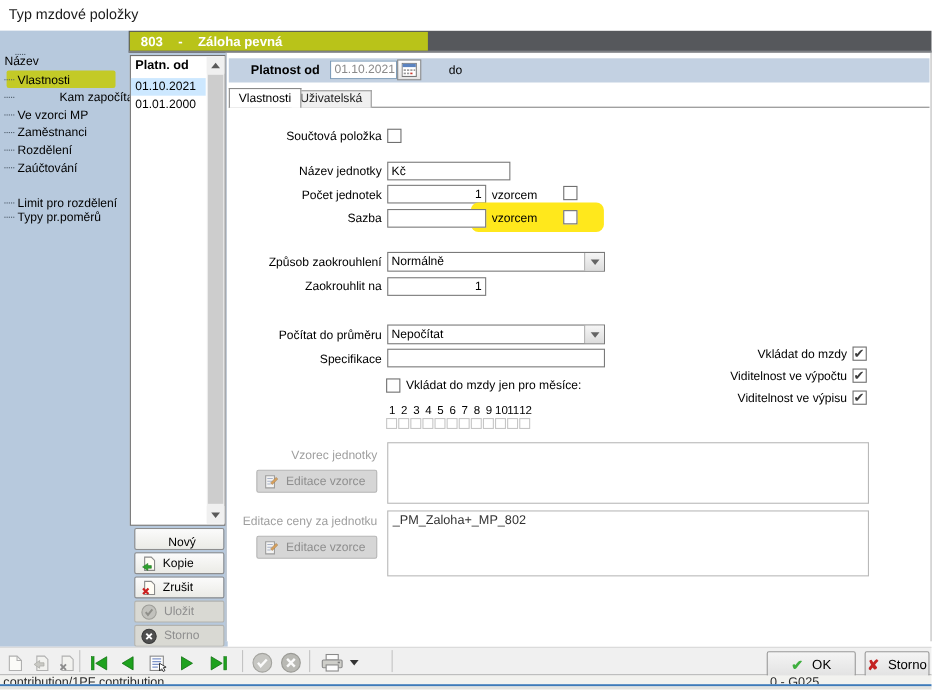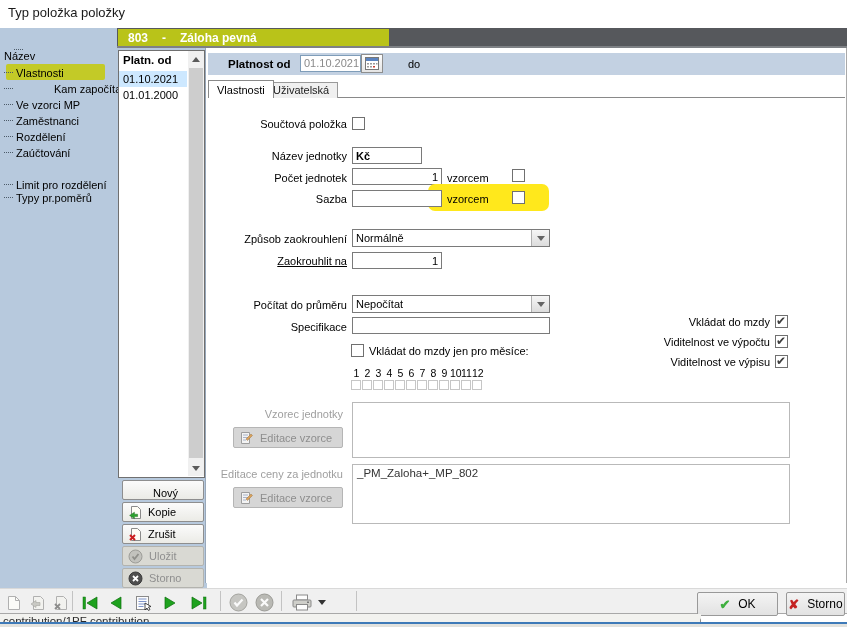--- a/index.html
+++ b/index.html
@@ -75,29 +75,29 @@
   
   .toolbar{left:0;top:588px;width:847px;height:26px;background:#f0f0f0;border-top:1px solid #d9d9d9;border-bottom:1px solid #a8a8a8;box-sizing:border-box;}
   .tsep{position:absolute;top:591px;width:1px;height:20px;background:#c3c3c3;}
   .ticon{position:absolute;top:594px;width:20px;height:17px;display:flex;align-items:center;justify-content:center;}
   .caret-down{width:0;height:0;border-left:4px solid transparent;border-right:4px solid transparent;border-top:5px solid #333;}
   .fbtn{position:absolute;top:592px;height:24px;background:linear-gradient(#f4f4f4,#e2e2e2);border:1px solid #999;border-radius:2px;
         box-sizing:border-box;display:flex;align-items:center;justify-content:center;gap:8px;font-size:12px;}
   .ok-check{color:#3faf3f;font-size:13px;font-weight:bold;}
   .storno-x{color:#c42222;font-size:13px;font-weight:bold;}
   
-  .status-clip{left:0;top:614px;width:701px;height:8px;overflow:hidden;background:#f2f2ef;}
+  .status-clip{left:0;top:614px;width:847px;height:8px;overflow:hidden;background:#f2f2ef;}
   .status-clip .stext{position:absolute;top:1px;color:#2b2b2b;font-size:11.5px;white-space:nowrap;}
   .blue-line{left:0;top:622px;width:847px;height:2px;background:#3e7ab8;}
   .status-rest{left:0;top:624px;width:847px;height:3px;background:#e2e2de;}
 </style>
 </head>
 <body>
 
-<div class="abs win-title">Typ položka položky</div>
+<div class="abs win-title">Typ mzdové položky</div>
 
 <div class="abs blue-pane"></div>
 <div class="abs blue-pane-top"></div>
 
 <div class="abs side-hl" style="top:64px;"></div>
 <div class="abs side-item" style="top:49px;flex-direction:column;">
     <span class="tree-dots"></span>
     <span>Název</span>
   </div>
 <div class="abs side-item over" style="top:65px;">
@@ -214,42 +214,42 @@
 <div class="abs" style="left:408px;top:58px;">do</div>
 
 <div class="abs tab-line"></div>
 <div class="abs tab active">Vlastnosti</div>
 <div class="abs tab inactive">Uživatelská</div>
 
 <div class="abs flabel" style="right:500px;top:118px;">Součtová položka</div>
 <div class="cb" style="left:352px;top:117px;"></div>
 
 <div class="abs flabel" style="right:500px;top:150px;">Název jednotky</div>
-<input class="txt" style="left: 352px; top: 147px; width: 70px; font-weight: bold;" value="Kč">
+<input class="txt" style="left: 352px; top: 147px; width: 112px;" value="Kč">
 
 <div class="abs flabel" style="right:500px;top:172px;">Počet jednotek</div>
 <input class="txt num" style="left: 352px; top: 168px; width: 90px;" value="1">
 <div class="abs" style="left:447px;top:172px;">vzorcem</div>
 <div class="cb" style="left:512px;top:169px;"></div>
 
 <div class="abs hl-yellow"></div>
 <div class="abs flabel" style="right:500px;top:193px;">Sazba</div>
 <input class="txt over" style="left: 352px; top: 190px; width: 90px;" value="">
 <div class="abs over" style="left:447px;top:193px;">vzorcem</div>
 <div class="cb over" style="left:512px;top:191px;"></div>
 
 <div class="abs flabel" style="right:500px;top:233px;">Způsob zaokrouhlení</div>
 <div class="dd" style="left:352px;top:229px;width:198px;">
   <span class="dd-txt">Normálně</span>
   <span class="dd-btn">
       <span class="dd-arrow"></span>
     </span>
 </div>
 
-<div class="abs flabel" style="right:500px;top:255px;text-decoration:underline;">Zaokrouhlit na</div>
+<div class="abs flabel" style="right:500px;top:255px;">Zaokrouhlit na</div>
 <input class="txt num" style="left: 352px; top: 252px; width: 90px;" value="1">
 
 <div class="abs flabel" style="right:500px;top:299px;">Počítat do průměru</div>
 <div class="dd" style="left:352px;top:295px;width:198px;">
   <span class="dd-txt">Nepočítat</span>
   <span class="dd-btn">
       <span class="dd-arrow"></span>
     </span>
 </div>
 

